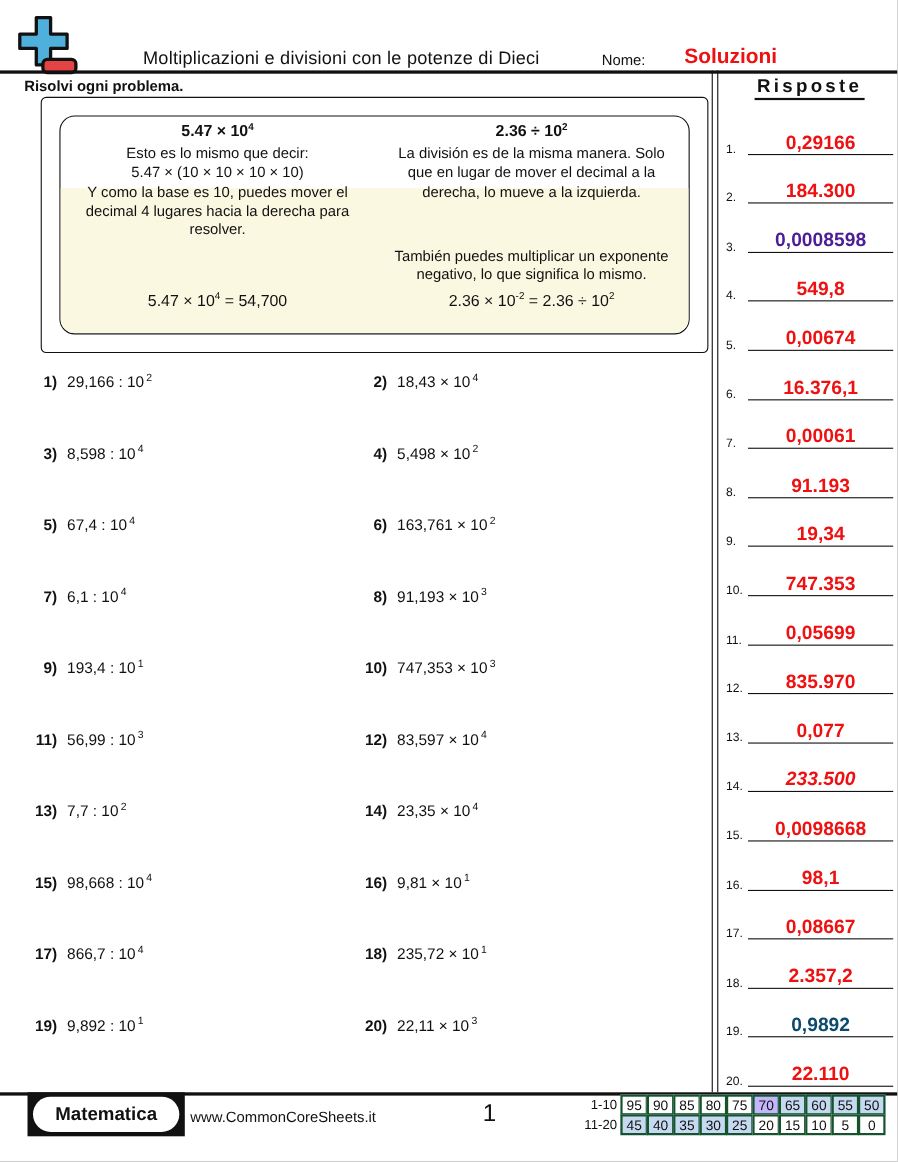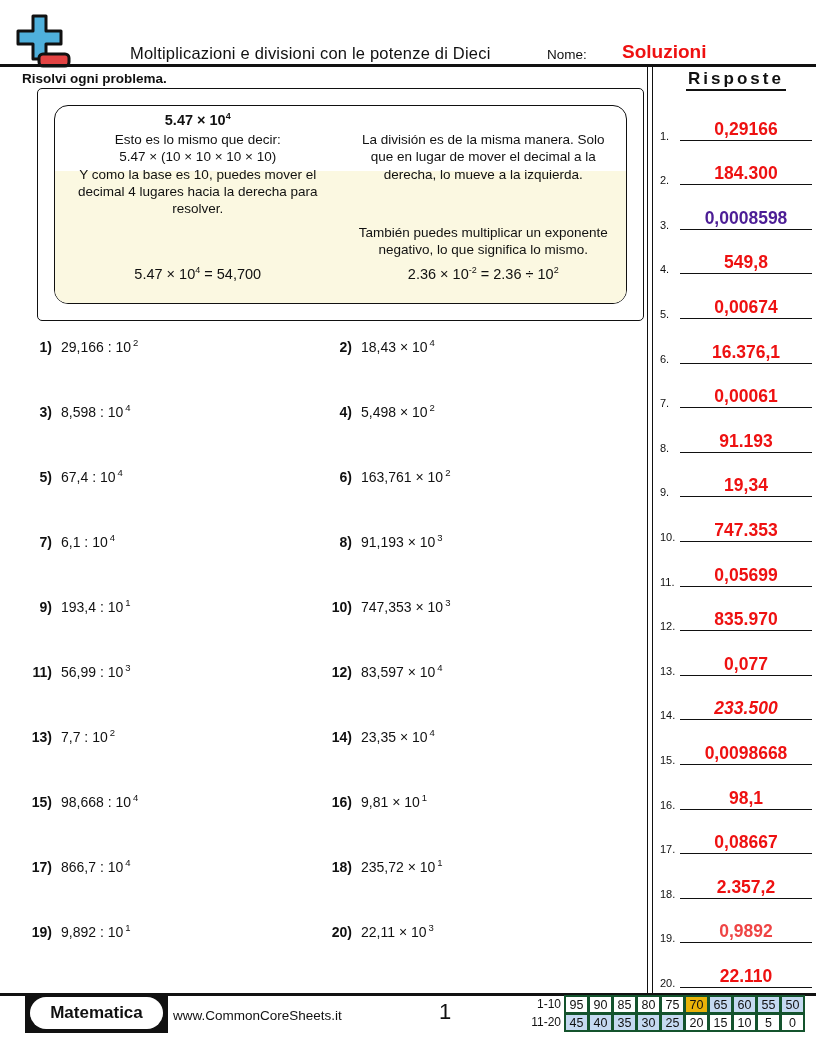--- a/index.html
+++ b/index.html
@@ -97,20 +97,23 @@
 
       <div class="ex-abs ex-left ex-heading">
         <span>5.47 × 10</span><sup>4</sup>
       </div>
       <div class="ex-abs ex-left ex-para">
         <div>Esto es lo mismo que decir:</div>
         <div>5.47 × (10 × 10 × 10 × 10)</div>
         <div>Y como la base es 10, puedes mover el decimal 4 lugares hacia la derecha para resolver.</div>
       </div>
 
+      <div class="ex-abs ex-right ex-heading">
+        <span>2.36 ÷ 10</span><sup>2</sup>
+      </div>
       <div class="ex-abs ex-right ex-note">También puedes multiplicar un exponente negativo, lo que significa lo mismo.</div>
       <div class="ex-abs ex-right ex-para">La división es de la misma manera. Solo que en lugar de mover el decimal a la derecha, lo mueve a la izquierda.</div>
 
       <div class="ex-abs ex-left ex-eq">
         <span>5.47 × 10</span><sup>4</sup><span> = 54,700</span>
       </div>
       <div class="ex-abs ex-right ex-eq">
         <span>2.36 × 10</span><sup>-2</sup><span> = 2.36 ÷ 10</span><sup>2</sup>
       </div>
 
@@ -312,21 +315,21 @@
           <div class="ans-value" style="color: rgb(238, 17, 17);">0,08667</div>
         </div>
         <div class="answer-item">
           <span class="ans-num">18.</span>
           <div class="ans-line"></div>
           <div class="ans-value" style="color: rgb(238, 17, 17);">2.357,2</div>
         </div>
         <div class="answer-item">
           <span class="ans-num">19.</span>
           <div class="ans-line"></div>
-          <div class="ans-value" style="color: #ef4444;">0,9892</div>
+          <div class="ans-value" style="color: #0c4a6e;">0,9892</div>
         </div>
         <div class="answer-item">
           <span class="ans-num">20.</span>
           <div class="ans-line"></div>
           <div class="ans-value" style="color: rgb(238, 17, 17);">22.110</div>
         </div>
       </div>
   </div>
 
   <div class="footer-rule"></div>
@@ -336,21 +339,21 @@
   <div class="website">www.CommonCoreSheets.it</div>
   <div class="page-number">1</div>
   <div class="score-table">
       <div class="score-row">
         <div class="score-label">1-10</div>
         <div class="score-cell">95</div>
         <div class="score-cell">90</div>
         <div class="score-cell">85</div>
         <div class="score-cell">80</div>
         <div class="score-cell">75</div>
-        <div class="score-cell" style="background: #eab308;">70</div>
+        <div class="score-cell" style="background: #c4b5fd;">70</div>
         <div class="score-cell" style="background: rgb(197, 217, 241);">65</div>
         <div class="score-cell" style="background: rgb(197, 217, 241);">60</div>
         <div class="score-cell" style="background: rgb(197, 217, 241);">55</div>
         <div class="score-cell" style="background: rgb(197, 217, 241);">50</div>
       </div>
       <div class="score-row">
         <div class="score-label">11-20</div>
         <div class="score-cell" style="background: rgb(197, 217, 241);">45</div>
         <div class="score-cell" style="background: rgb(197, 217, 241);">40</div>
         <div class="score-cell" style="background: rgb(197, 217, 241);">35</div>

